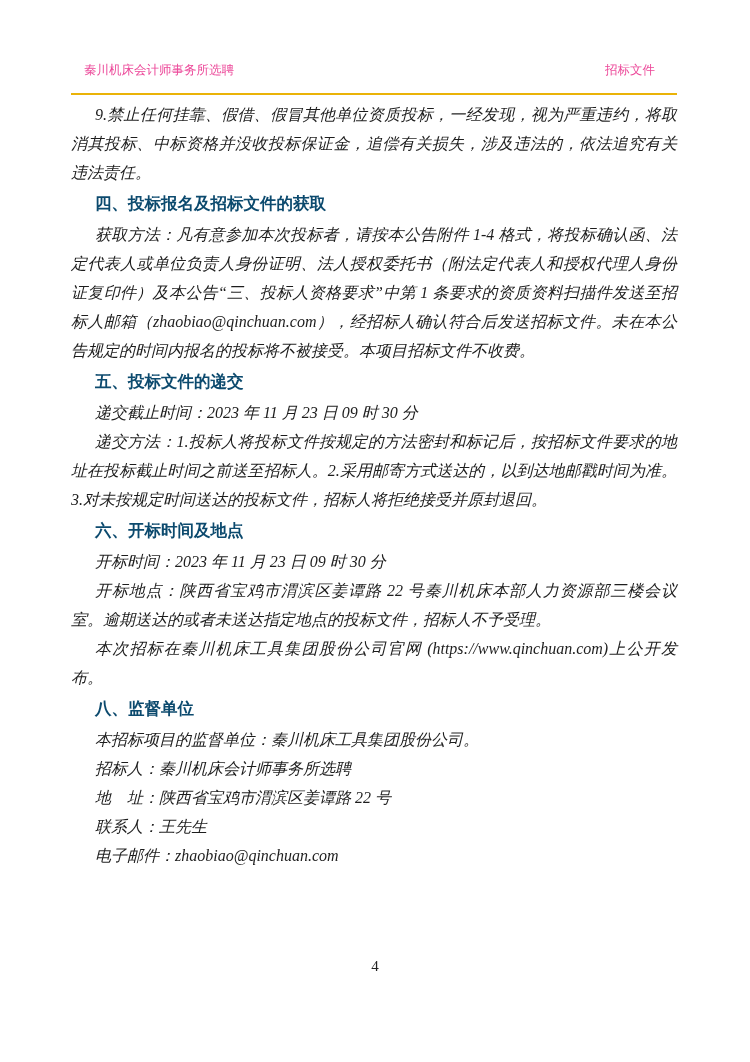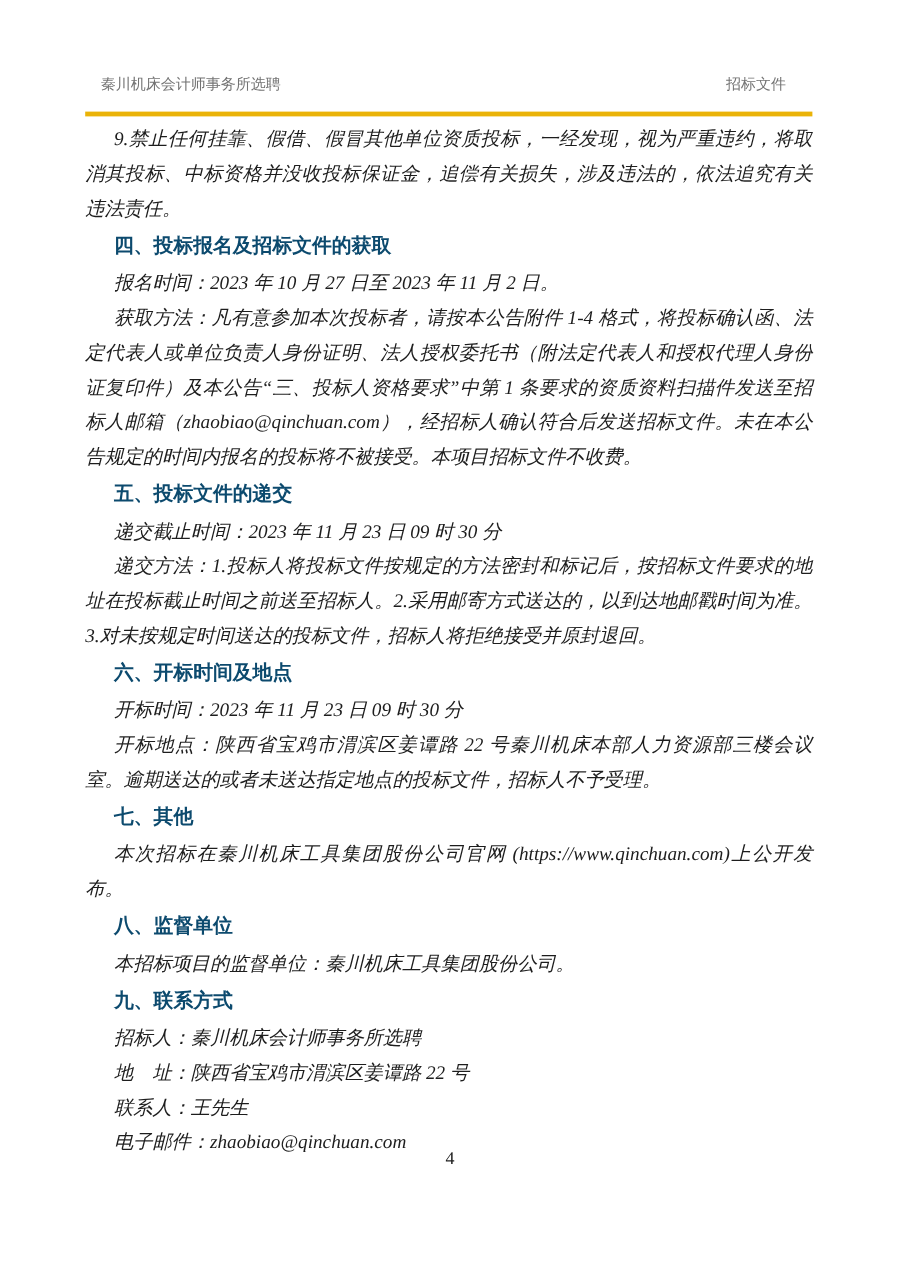--- a/index.html
+++ b/index.html
@@ -18,22 +18,22 @@
     padding: 62px 73px 0 71px;
     background: #ffffff;
   }
   .doc-header {
     display: flex;
     justify-content: space-between;
     align-items: center;
     font-size: 12.5px;
     line-height: 16px;
     padding-bottom: 15px;
-    border-bottom: 4px solid #eab308;
-    color: #737373;
+    border-bottom: 2px solid #eab308;
+    color: #ec4899;
   }
   .doc-header .hdr-left { padding-left: 13px; }
   .doc-header .hdr-right { padding-right: 22px; }
   .doc-body {
     margin-top: 5px;
     font-size: 16px;
     line-height: 29px;
     text-align: justify;
   }
   .doc-body p.paragraph {
@@ -67,33 +67,30 @@
 <div class="page">
 
   <header class="doc-header">
     <span class="hdr-left">秦川机床会计师事务所选聘</span>
     <span class="hdr-right">招标文件</span>
   </header>
 
   <main class="doc-body" id="doc-body">
       <p class="paragraph">9.禁止任何挂靠、假借、假冒其他单位资质投标，一经发现，视为严重违约，将取消其投标、中标资格并没收投标保证金，追偿有关损失，涉及违法的，依法追究有关违法责任。</p>
       <h3 class="heading">四、投标报名及招标文件的获取</h3>
-      <p class="paragraph">报名时间：2023 年 10 月 27 日至 2023 年 11 月 2 日。</p>
       <p class="paragraph">获取方法：凡有意参加本次投标者，请按本公告附件 1-4 格式，将投标确认函、法定代表人或单位负责人身份证明、法人授权委托书（附法定代表人和授权代理人身份证复印件）及本公告“三、投标人资格要求”中第 1 条要求的资质资料扫描件发送至招标人邮箱（zhaobiao@qinchuan.com），经招标人确认符合后发送招标文件。未在本公告规定的时间内报名的投标将不被接受。本项目招标文件不收费。</p>
       <h3 class="heading">五、投标文件的递交</h3>
       <p class="paragraph">递交截止时间：2023 年 11 月 23 日 09 时 30 分</p>
       <p class="paragraph">递交方法：1.投标人将投标文件按规定的方法密封和标记后，按招标文件要求的地址在投标截止时间之前送至招标人。2.采用邮寄方式送达的，以到达地邮戳时间为准。3.对未按规定时间送达的投标文件，招标人将拒绝接受并原封退回。</p>
       <h3 class="heading">六、开标时间及地点</h3>
       <p class="paragraph">开标时间：2023 年 11 月 23 日 09 时 30 分</p>
       <p class="paragraph">开标地点：陕西省宝鸡市渭滨区姜谭路 22 号秦川机床本部人力资源部三楼会议室。逾期送达的或者未送达指定地点的投标文件，招标人不予受理。</p>
-      <h3 class="heading">七、其他</h3>
       <p class="paragraph">本次招标在秦川机床工具集团股份公司官网 (https://www.qinchuan.com)上公开发布。</p>
       <h3 class="heading">八、监督单位</h3>
       <p class="paragraph">本招标项目的监督单位：秦川机床工具集团股份公司。</p>
-      <h3 class="heading">九、联系方式</h3>
       <p class="paragraph">招标人：秦川机床会计师事务所选聘</p>
       <p class="paragraph">地　址：陕西省宝鸡市渭滨区姜谭路 22 号</p>
       <p class="paragraph">联系人：王先生</p>
       <p class="paragraph">电子邮件：zhaobiao@qinchuan.com</p>
     </main>
 
   <footer class="doc-footer">
     <span>4</span>
   </footer>
 

